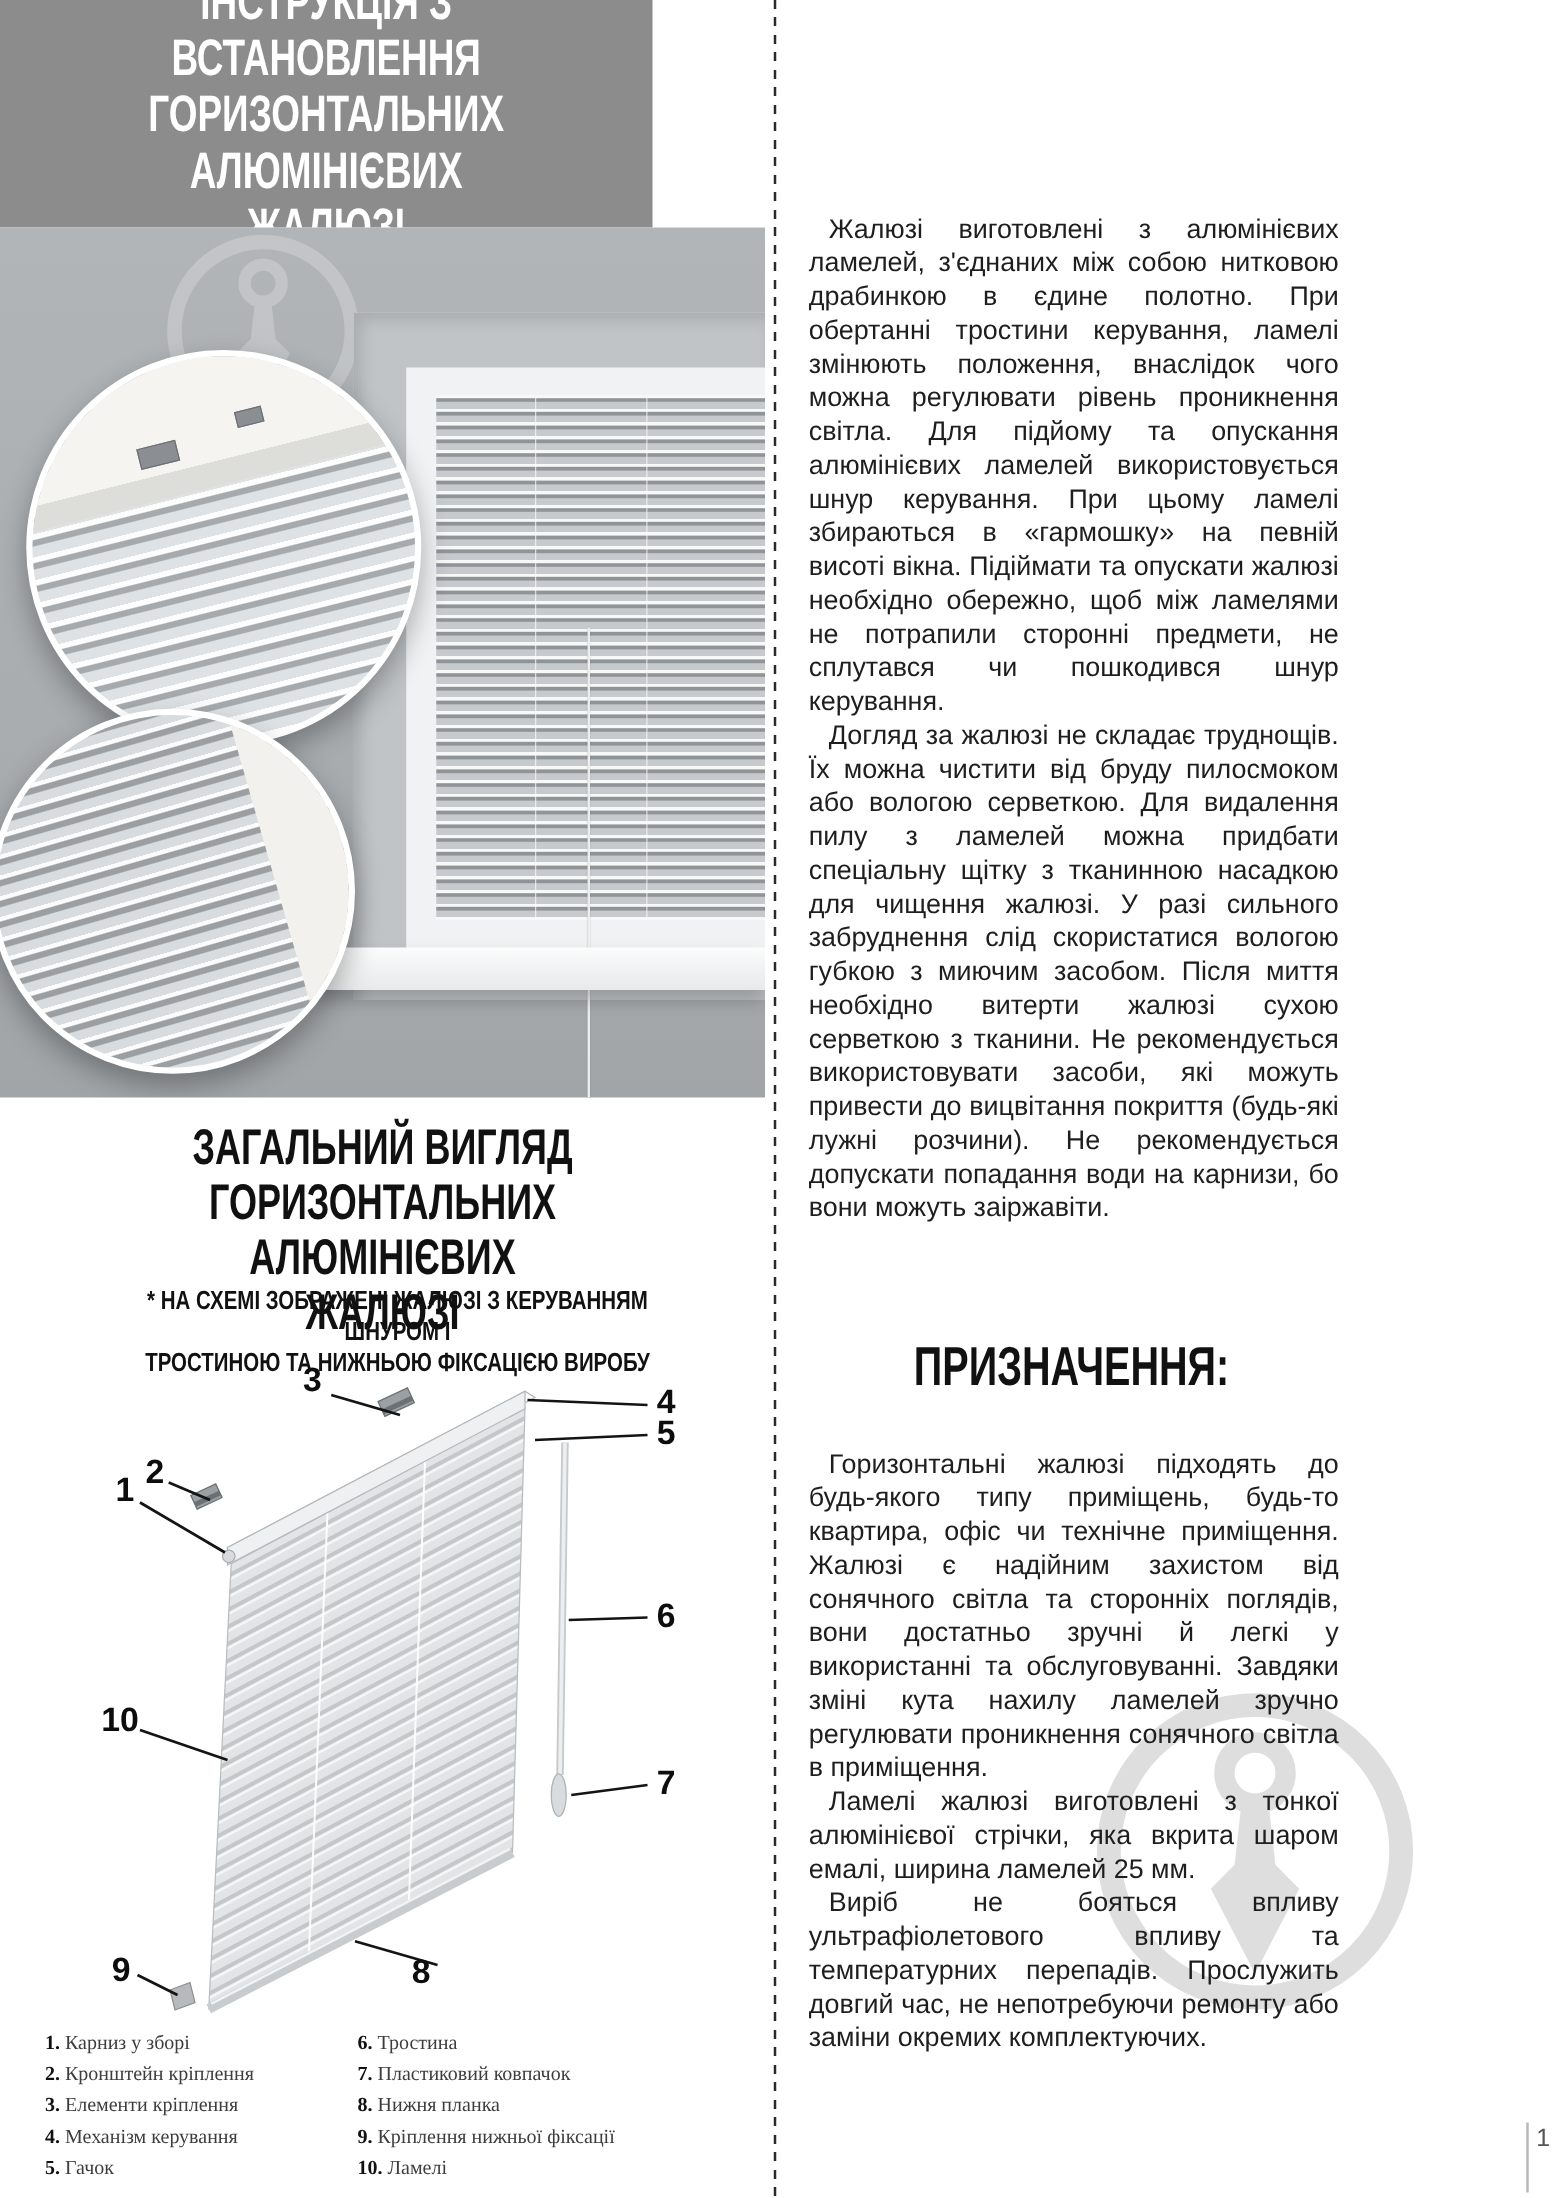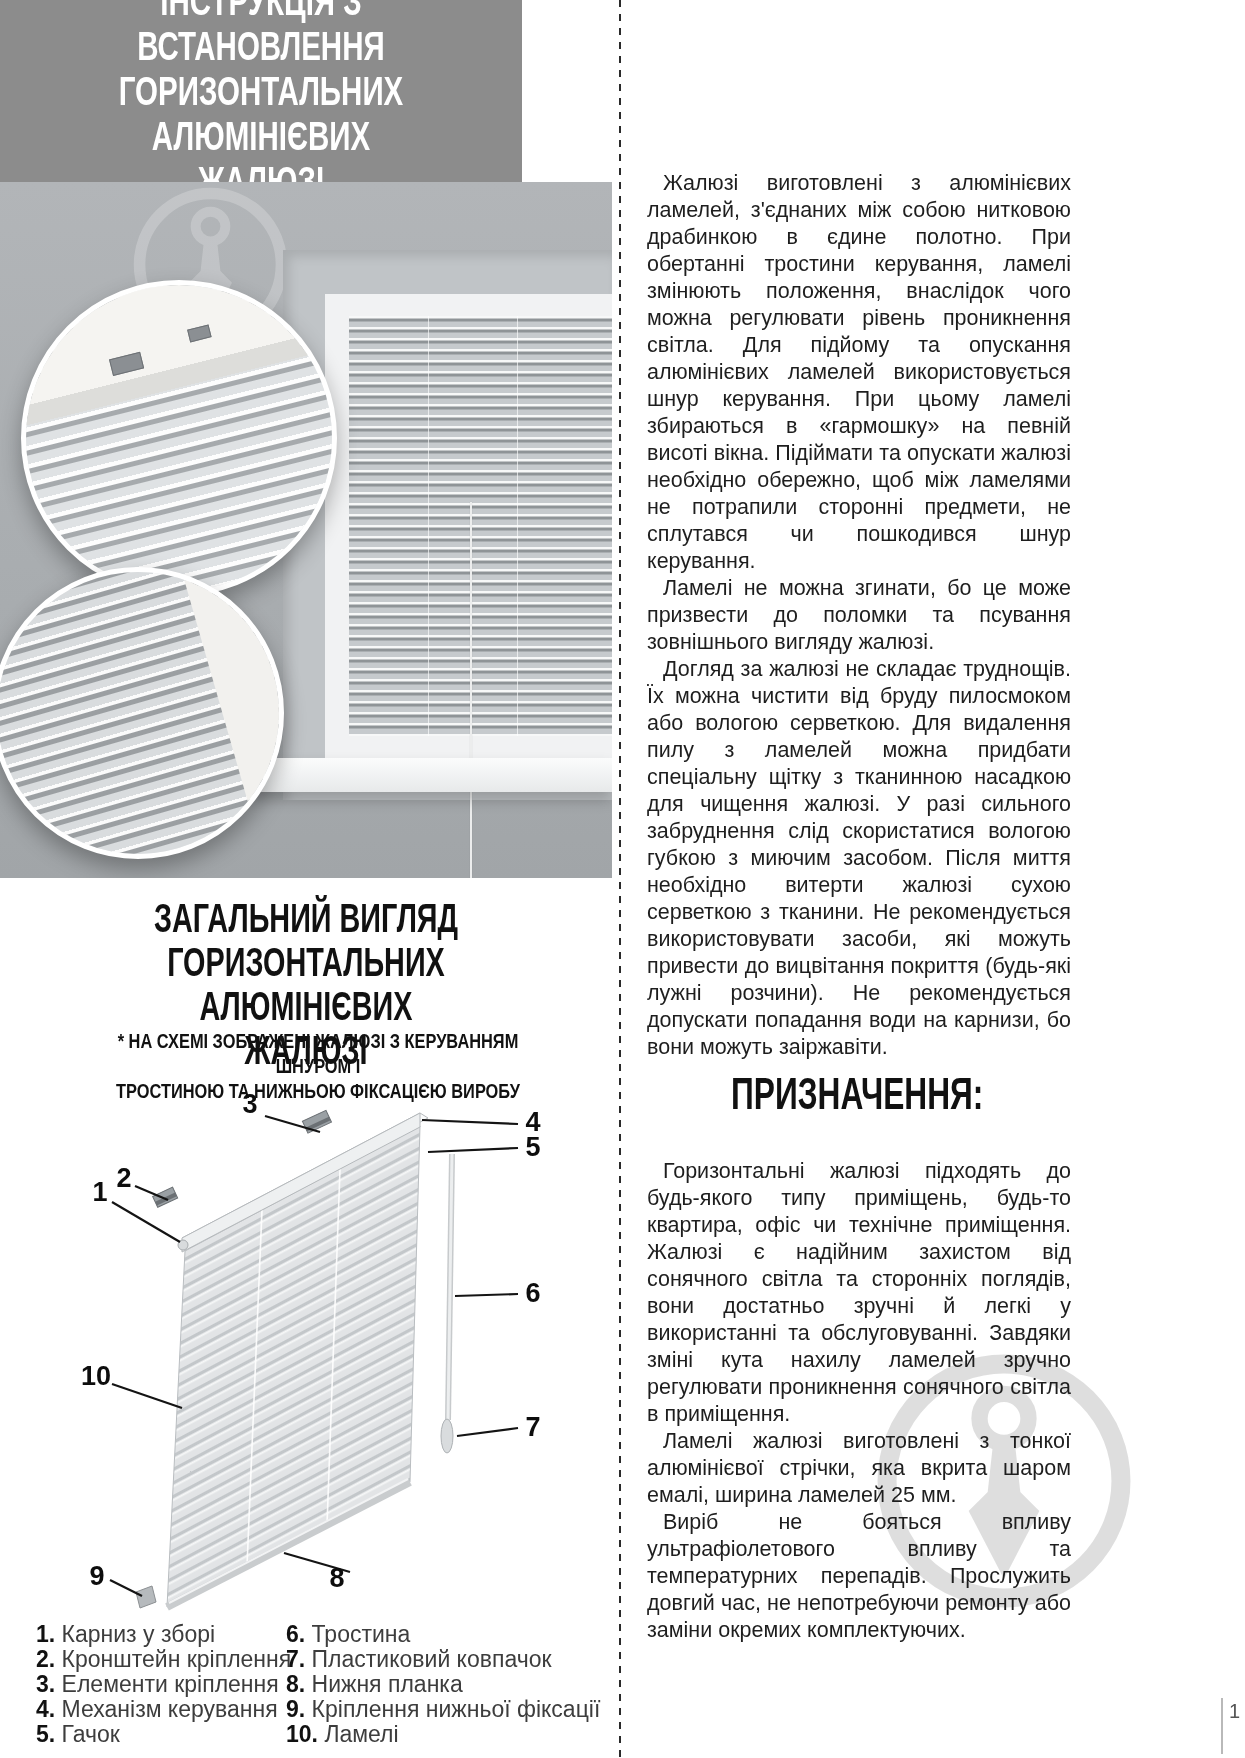--- a/index.html
+++ b/index.html
@@ -51,21 +51,21 @@
   .ovtitle{left:0px;top:896px;width:612px;}
   .ovtitle .sq{font-size:40px;line-height:44px;}
   .ovnote{left:0px;top:1028px;width:612px;margin-left:12px;}
   .ovnote .sq{font-size:21px;line-height:25px;transform:scaleX(0.78);}
 
   
   .diagram{left:40px;top:1090px;width:520px;height:545px;}
   .co{position:absolute;transform:translate(-50%,-50%);font-weight:700;font-size:27px;color:#0d0d0d;}
 
   
-  .legend-col{top:1622px;font-size:23px;line-height:25px;white-space:nowrap;}
+  .legend-col{top:1622px;font-size:16px;line-height:25px;white-space:nowrap;font-family:Liberation Serif, serif;}
   .legend-col .row{display:block;}
   .lnum{font-weight:700;color:#111;}
   .llab{color:#3d3d3d;}
 
   
   .divider{left:619px;top:0;width:2px;height:1758px;
            background:repeating-linear-gradient(180deg,#2a2a2a 0px,#2a2a2a 7px,rgba(0,0,0,0) 7px,rgba(0,0,0,0) 14px);}
 
   
   .rcol-title1{left:645px;top:30px;width:425px;}
@@ -212,21 +212,20 @@
   <div class="abs divider"></div>
 
   <svg class="abs wm-bottom" viewBox="0 0 100 100">
     <circle cx="50" cy="50" r="43" fill="none" stroke="currentColor" stroke-width="7"></circle>
     <circle cx="50" cy="27" r="9" fill="none" stroke="currentColor" stroke-width="6"></circle>
     <path d="M46 36 L54 36 L56 54 L63 61 L50 86 L37 61 L44 54 Z" fill="currentColor"></path>
   </svg>
 
   <div class="abs rcol-body" style="top:170px;">
     <p>Жалюзі виготовлені з алюмінієвих ламелей, з'єднаних між собою нитковою драбинкою в єдине полотно. При обертанні тростини керування, ламелі змінюють положення, внаслідок чого можна регулювати рівень проникнення світла. Для підйому та опускання алюмінієвих ламелей використовується шнур керування. При цьому ламелі збираються в «гармошку» на певній висоті вікна. Підіймати та опускати жалюзі необхідно обережно, щоб між ламелями не потрапили сторонні предмети, не сплутався чи пошкодився шнур керування.</p>
-    <p>Ламелі не можна згинати, бо це може призвести до поломки та псування зовнішнього вигляду жалюзі.</p>
     <p>Догляд за жалюзі не складає труднощів. Їх можна чистити від бруду пилосмоком або вологою серветкою. Для видалення пилу з ламелей можна придбати спеціальну щітку з тканинною насадкою для чищення жалюзі. У разі сильного забруднення слід скористатися вологою губкою з миючим засобом. Після миття необхідно витерти жалюзі сухою серветкою з тканини. Не рекомендується використовувати засоби, які можуть привести до вицвітання покриття (будь-які лужні розчини). Не рекомендується допускати попадання води на карнизи, бо вони можуть заіржавіти.</p>
   </div>
 
   <div class="abs rcol-title2 ctr h-black">
     <span class="sq">ПРИЗНАЧЕННЯ:</span>
   </div>
   <div class="abs rcol-body" style="top:1158px;">
     <p>Горизонтальні жалюзі підходять до будь-якого типу приміщень, будь-то квартира, офіс чи технічне приміщення. Жалюзі є надійним захистом від сонячного світла та сторонніх поглядів, вони достатньо зручні й легкі у використанні та обслуговуванні. Завдяки зміні кута нахилу ламелей зручно регулювати проникнення сонячного світла в приміщення.</p>
     <p>Ламелі жалюзі виготовлені з тонкої алюмінієвої стрічки, яка вкрита шаром емалі, ширина ламелей 25 мм.</p>
     <p>Виріб не бояться впливу ультрафіолетового впливу та температурних перепадів. Прослужить довгий час, не непотребуючи ремонту або заміни окремих комплектуючих.</p>

